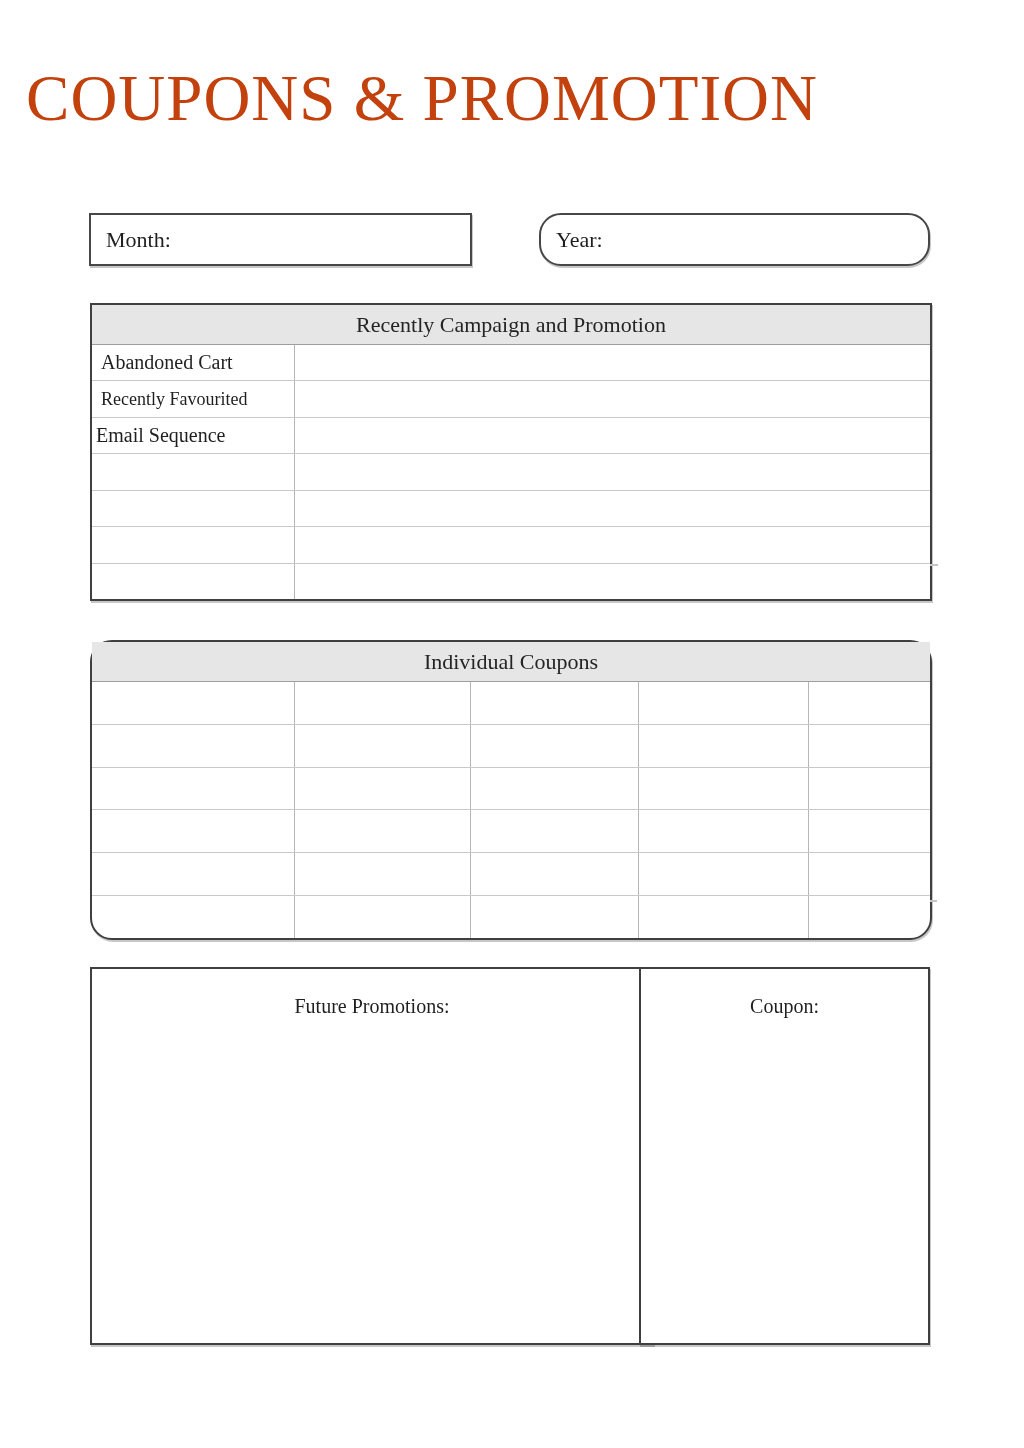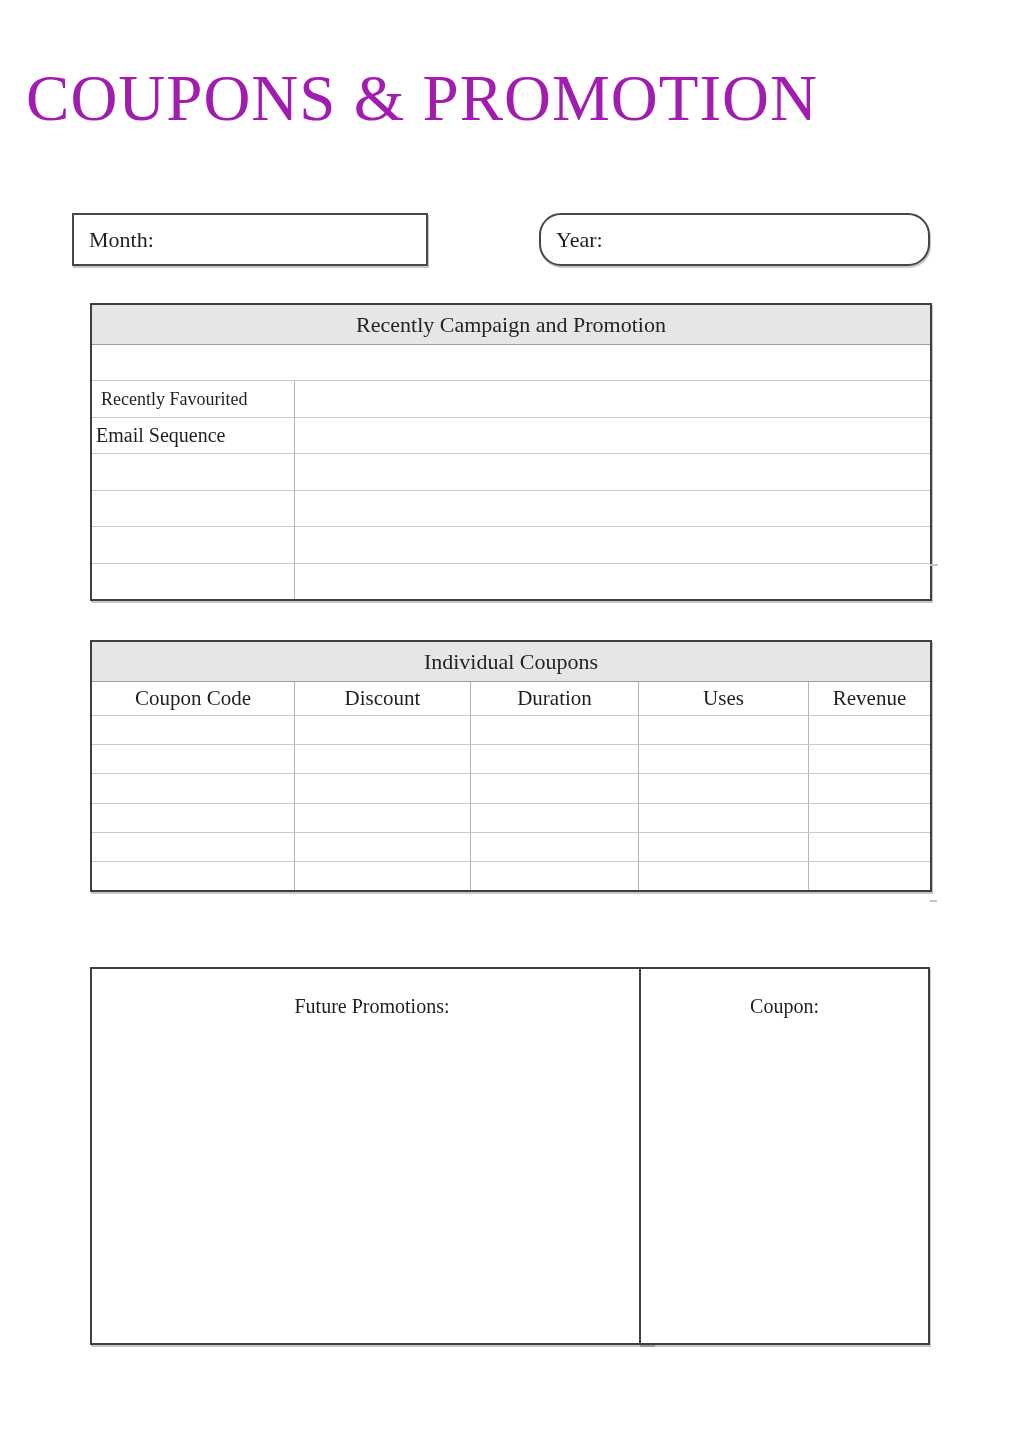--- a/index.html
+++ b/index.html
@@ -17,35 +17,35 @@
   .page-title {
     position: absolute;
     top: 66px; left: 0;
     width: 844px;
     margin: 0;
     text-align: center;
     font-size: 65px;
     font-weight: 400;
     letter-spacing: 1px;
     line-height: 1.0;
-    color: #a21caf;
+    color: #c2410c;
     white-space: nowrap;
   }
 
   
   .field-box {
     position: absolute;
     top: 213px; height: 53px;
     border: 2px solid #474747;
     background: #ffffff;
     box-shadow: 1px 2px 0 rgba(0,0,0,0.22);
     display: flex;
     align-items: center;
   }
-  .field-box.month { left: 72px;  width: 356px; }
+  .field-box.month { left: 89px;  width: 383px; }
   .field-box.year  { left: 539px; width: 391px; border-radius: 22px; }
   .field-label { margin-left: 15px; font-size: 22px; }
   .field-value { flex: 1; height: 100%; }
 
   
   .sheet-table {
     position: absolute;
     left: 90px; width: 842px;
     border: 2px solid #3f3f3f;
     background: #ffffff;
@@ -74,21 +74,21 @@
     display: flex;
     align-items: center;
     padding-left: 9px;
     font-size: 20px;
   }
   .plabel.small  { font-size: 18px; }
   .plabel.indent { padding-left: 4px; }
   .pvalue { flex: 1; }
 
   
-  .coupons { top: 640px; height: 252px; }
+  .coupons { top: 640px; height: 300px; border-radius: 22px; }
   .chead {
     flex: 0 0 34px;
     display: grid;
     grid-template-columns: 203px 176px 168px 170px 1fr;
     border-bottom: 1px solid #c9c9c9;
   }
   .chead-cell {
     display: flex;
     align-items: center;
     justify-content: center;
@@ -139,20 +139,21 @@
 </div>
 <div class="field-box year">
   <span class="field-label">Year:</span>
   <span class="field-value"></span>
 </div>
 
 <div class="sheet-table planned">
   <div class="table-title">Recently Campaign and Promotion</div>
 
   <div class="prow">
+    <div class="plabel">Abandoned Cart</div>
     <div class="pvalue"></div>
   </div>
   <div class="prow">
     <div class="plabel small">Recently Favourited</div>
     <div class="pvalue"></div>
   </div>
   <div class="prow">
     <div class="plabel indent">Email Sequence</div>
     <div class="pvalue"></div>
   </div>
@@ -170,27 +171,20 @@
   </div>
   <div class="prow">
     <div class="plabel"></div>
     <div class="pvalue"></div>
   </div>
 </div>
 
 <div class="sheet-table coupons">
   <div class="table-title">Individual Coupons</div>
 
-  <div class="chead">
-    <div class="chead-cell">Coupon Code</div>
-    <div class="chead-cell">Discount</div>
-    <div class="chead-cell">Duration</div>
-    <div class="chead-cell">Uses</div>
-    <div class="chead-cell">Revenue</div>
-  </div>
 
   <div class="crow">
     <div class="ccell"></div>
     <div class="ccell"></div>
     <div class="ccell"></div>
     <div class="ccell"></div>
     <div class="ccell"></div>
   </div>
   <div class="crow">
     <div class="ccell"></div>

